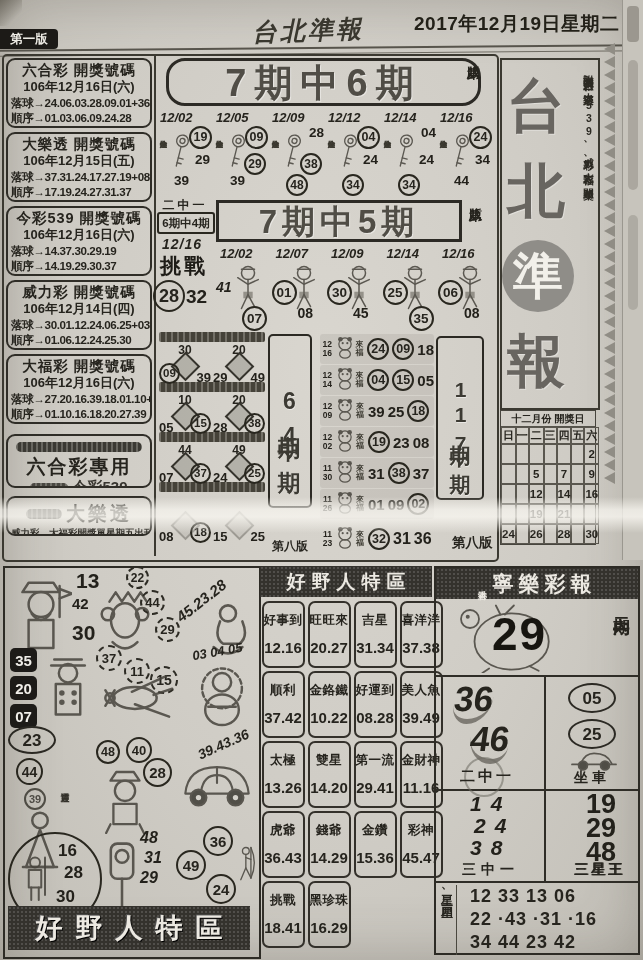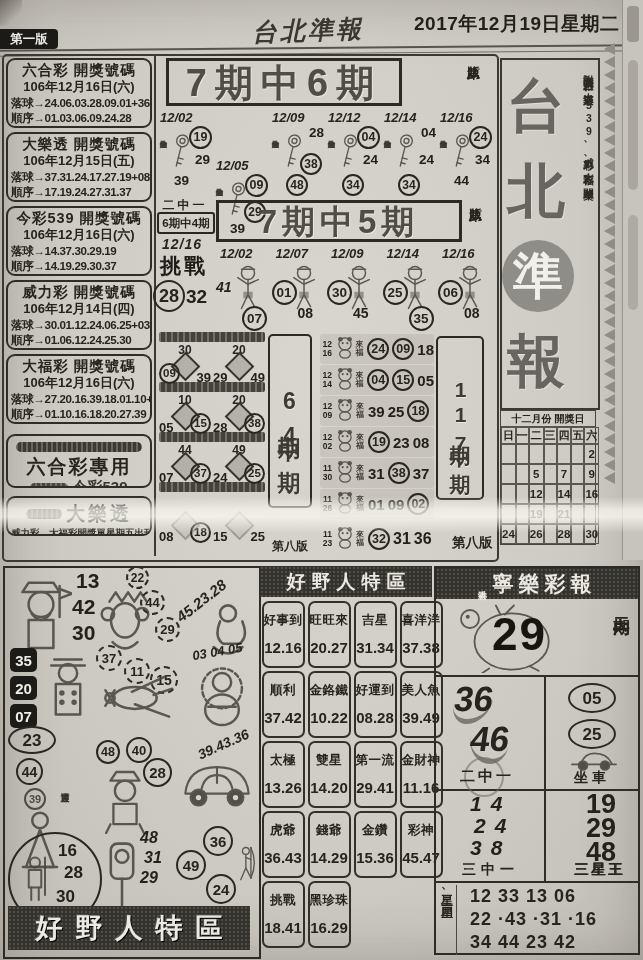--- a/index.html
+++ b/index.html
@@ -127,39 +127,39 @@
   </div>
 
   <div class="abs rbox" style="left:6px;top:496px;width:146px;height:40px;padding-top:3px;">
     <div style="display:flex;align-items:center;justify-content:center;gap:4px;">
       <span class="pill" style="width:36px;height:10px;"></span>
       <span style="font-size:19px;font-weight:900;letter-spacing:3px;">大樂透</span>
     </div>
     <div style="font-size:9.5px;font-weight:800;white-space:nowrap;">威力彩、大福彩開獎單星期五出刊</div>
   </div>
 
-  <div class="abs titlebox" style="left:166px;top:58px;width:236px;height:48px;font-size:38px;line-height:44px;letter-spacing:8px;">
+  <div class="abs titlebox" style="left:166px;top:58px;width:315px;height:48px;font-size:38px;line-height:44px;letter-spacing:8px;border-radius:19px;">
     <span>7期中6期</span>
   </div>
   <div class="abs vtext ed-v" style="left:466px;top:56px;height:54px;">第八版</div>
   <div class="abs" id="sec1-row" style="left:158px;top:110px;width:336px;height:84px;display:flex;">
       <div style="position: relative; width: 56px; height: 84px;">
         <span class="b it" style="position: absolute; left: 2px; top: 0px; font-size: 13px;">12/02</span>
         <span class="vtext" style="position: absolute; left: 0px; top: 24px; font-size: 7.5px; font-weight: 700; color: rgb(58, 56, 47);">金鑰匙</span>
         <span class="doodle" style="position: absolute; left: 11px; top: 20px; transform: rotate(14deg);"><svg width="20" height="46" viewBox="0 0 24 48">
             <circle cx="12" cy="9" r="7"></circle>
             <circle cx="12" cy="9" r="3"></circle>
             <path d="M12,16 v24"></path>
             <path d="M12,30 h6 M12,36 h5"></path>
           </svg></span>
         <span class="circ" style="height: 23px; width: 23px; font-size: 12.5px; position: absolute; right: 2px; top: 16px;">19</span>
         <span class="num" style="font-size: 13.5px; position: absolute; right: 4px; top: 43px;">29</span>
         <span class="num" style="font-size: 13.5px; position: absolute; left: 16px; top: 64px;">39</span>
       </div>
-      <div style="position: relative; width: 56px; height: 84px; margin-top: 48px;">
+      <div style="position: relative; width: 56px; height: 84px;">
         <span class="b it" style="position: absolute; left: 2px; top: 0px; font-size: 13px;">12/05</span>
         <span class="vtext" style="position: absolute; left: 0px; top: 24px; font-size: 7.5px; font-weight: 700; color: rgb(58, 56, 47);">金鑰匙</span>
         <span class="doodle" style="position: absolute; left: 11px; top: 20px; transform: rotate(14deg);"><svg width="20" height="46" viewBox="0 0 24 48">
             <circle cx="12" cy="9" r="7"></circle>
             <circle cx="12" cy="9" r="3"></circle>
             <path d="M12,16 v24"></path>
             <path d="M12,30 h6 M12,36 h5"></path>
           </svg></span>
         <span class="circ" style="height: 23px; width: 23px; font-size: 12.5px; position: absolute; right: 2px; top: 16px;">09</span>
         <span class="circ" style="height: 22px; width: 22px; font-size: 12px; position: absolute; right: 4px; top: 43px;">29</span>
@@ -614,21 +614,21 @@
   <span class="abs doodle" style="left:10px;top:574px;">
     <svg width="62" height="92" viewBox="0 0 40 56">
         <path d="M8,10 h24 l-4,-6 h-16 z"></path>
         <circle cx="20" cy="18" r="8"></circle>
         <path d="M14,24 q6,8 12,0"></path>
         <path d="M12,28 h16 v18 h-16 z"></path>
         <path d="M32,6 v20"></path>
         <path d="M32,8 l8,3 l-8,3"></path>
       </svg></span>
   <span class="abs num" style="left:76px;top:570px;font-size:21px;">13</span>
-  <span class="abs num" style="left:72px;top:596px;font-size:21px;">42</span>
+  <span class="abs num" style="left:72px;top:596px;font-size:15px;">42</span>
   <span class="abs num" style="left:72px;top:622px;font-size:21px;">30</span>
 
   <span class="abs doodle" style="left:97px;top:585px;">
     <svg width="56" height="80" viewBox="0 0 36 50">
         <path d="M8,10 l4,-6 4,6 4,-6 4,6 4,-6 4,6"></path>
         <ellipse cx="18" cy="22" rx="9" ry="11"></ellipse>
         <circle cx="7" cy="18" r="4"></circle>
         <circle cx="29" cy="18" r="4"></circle>
         <path d="M10,36 q8,8 16,0"></path>
       </svg></span>

